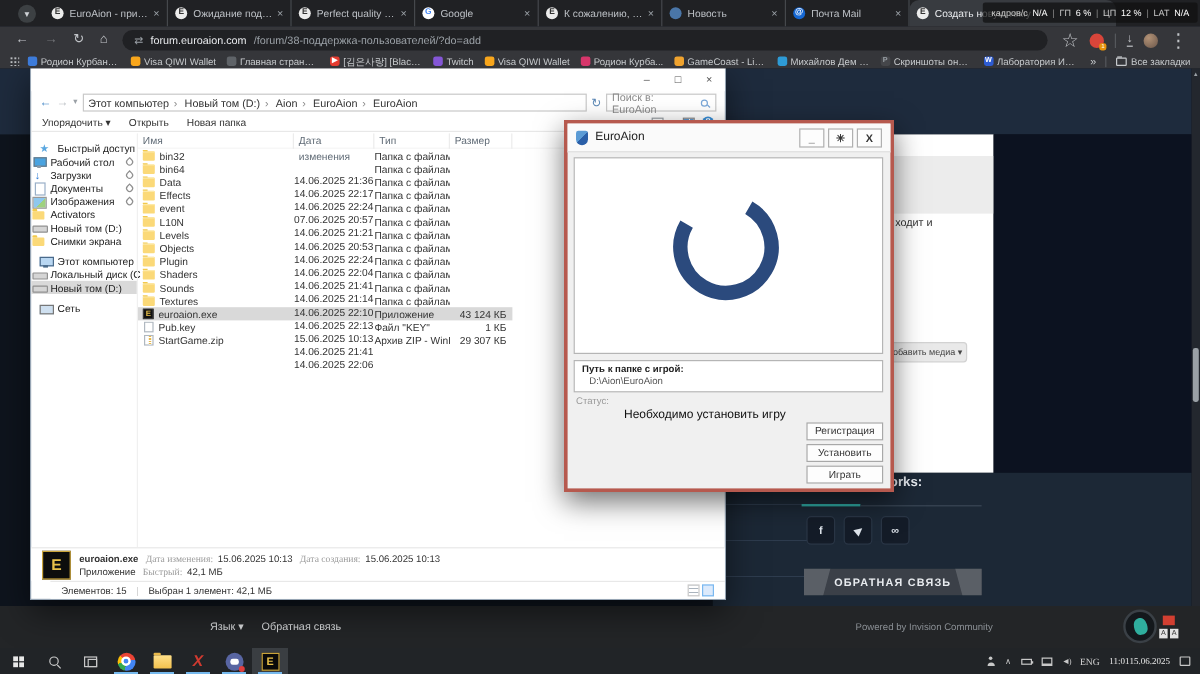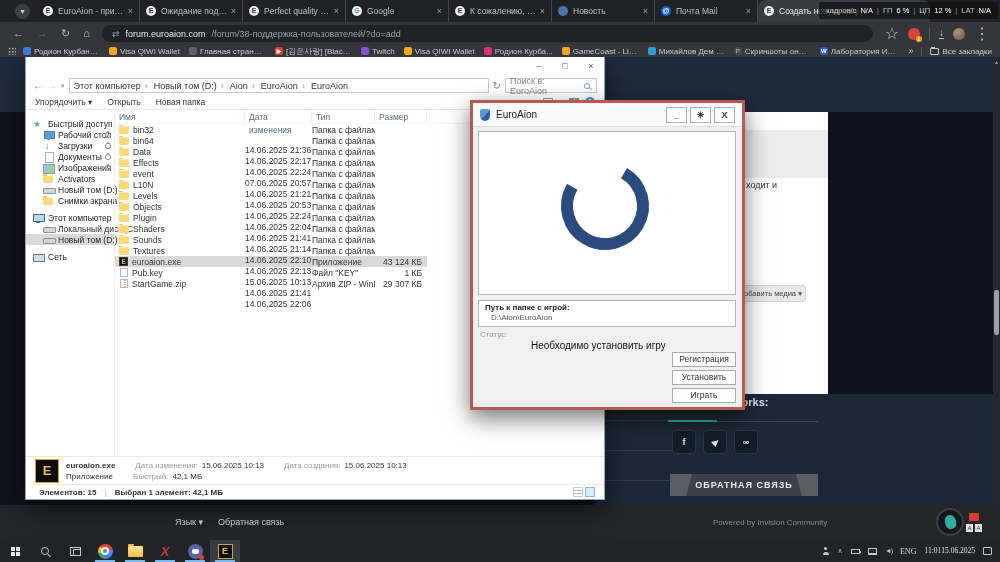--- a/index.html
+++ b/index.html
@@ -120,21 +120,21 @@
   .mag::after{content:"";position:absolute;right:-3px;bottom:-2px;width:3px;height:1.3px;background:#7aa7d8;transform:rotate(45deg);}
   .ex-menu{height:15px;display:flex;align-items:center;padding:0 9px;gap:15px;border-bottom:1px solid #e8e8e8;font-size:8.5px;color:#333;}
   .ex-menu .mright{margin-left:auto;display:flex;align-items:center;gap:6px;}
   .ic-listlines{width:10px;height:8px;border:1px solid #9aa0a6;
     background:repeating-linear-gradient(180deg,transparent 0 1px,#9aa0a6 1px 2px,transparent 2px 3px);}
   .ic-cols{width:10px;height:9px;border:1px solid #8a8a8a;background:linear-gradient(90deg,#5b9bd5 0 4px,#fff 4px 5px,#5b9bd5 5px 10px);}
   .ic-help{width:10px;height:10px;border-radius:50%;background:#3a8fd8;color:#fff;font-size:7px;line-height:10px;text-align:center;font-weight:bold;}
   .ex-body{position:absolute;top:54px;bottom:43px;left:0;right:0;display:flex;overflow:hidden;}
   .ex-side{flex:none;width:88px;padding-top:7px;}
   .sb-item{height:11px;display:flex;align-items:center;padding-left:7px;gap:4px;font-size:8.5px;color:#222;position:relative;white-space:nowrap;}
-  .sb-item.ind1{padding-left:17px;}
+  .sb-item.ind1{padding-left:1px;}
   .sb-item.selected{background:#d9d9d9;}
   .sb-item[data-icon="gap"]{height:6px;}
   .sb-item.pinned::after{content:"";position:absolute;right:3px;top:3px;width:4px;height:4px;border:1px solid #8f8f8f;
     border-radius:50% 50% 50% 0;transform:rotate(135deg);}
   .sb-ic{flex:none;width:11px;height:10px;position:relative;}
   .sb-item[data-icon="star"] .sb-ic::before{content:"★";color:#5aa7e0;font-size:9px;line-height:10px;position:absolute;left:0;top:0;}
   .sb-item[data-icon="desktop"] .sb-ic::before{content:"";position:absolute;left:1px;top:1px;width:9px;height:6px;background:#4aa3e0;border:1px solid #6a7a88;}
   .sb-item[data-icon="desktop"] .sb-ic::after{content:"";position:absolute;left:4px;bottom:0;width:3px;height:2px;background:#8a9aa8;}
   .sb-item[data-icon="down"] .sb-ic::before{content:"↓";color:#2e7cd6;font-weight:bold;font-size:9px;position:absolute;left:2px;top:0;line-height:10px;}
   .sb-item[data-icon="doc"] .sb-ic::before{content:"";position:absolute;left:2px;top:0;width:7px;height:9px;background:#fff;border:1px solid #9ab0c8;}
@@ -162,24 +162,24 @@
   .frow[data-icon="exe"] .f-ic::before{content:"E";position:absolute;left:2.5px;top:1px;color:#e8c04a;font-size:6.5px;font-weight:bold;line-height:7px;}
   .frow[data-icon="file"] .f-ic{background:#fff;border:1px solid #b0b8c0;width:8px;height:9px;margin-left:1px;}
   .frow[data-icon="zip"] .f-ic{background:#fff;border:1px solid #b0b8c0;width:8px;height:9px;margin-left:1px;}
   .frow[data-icon="zip"] .f-ic::before{content:"";position:absolute;left:2.5px;top:0;bottom:0;width:2px;
     background:repeating-linear-gradient(180deg,#e8b84a 0 1px,#fff 1px 2px);}
   .ex-details{position:absolute;bottom:15px;left:0;right:0;height:28px;border-top:1px solid #e8e8e8;display:flex;
     padding:2px 0 2px 9px;gap:7px;background:#fff;align-items:center;}
   .big-exe{flex:none;width:24px;height:24px;background:#0d0d0d;border:1px solid #caa43a;color:#e8c04a;font-weight:bold;
     font-size:13px;display:flex;align-items:center;justify-content:center;}
   .dlines{font-size:8px;color:#333;line-height:11px;white-space:nowrap;}
-  .dlines .lbl{color:#9a9a9a;margin-left:20px;}
+  .dlines .lbl{color:#9a9a9a;margin-left:6px;font-family:Liberation Serif, serif;}
   .dlines .val{margin-left:4px;}
-  .ex-status{position:absolute;bottom:0;left:4px;right:0;height:15px;border-top:1px solid #e8e8e8;display:flex;
-    align-items:center;padding:0 9px;font-size:8px;color:#333;gap:8px;background:#fff;font-weight:bold;}
+  .ex-status{position:absolute;bottom:0;left:16px;right:0;height:15px;border-top:1px solid #e8e8e8;display:flex;
+    align-items:center;padding:0 9px;font-size:8px;color:#333;gap:8px;background:#fff;}
   .st-sep{color:#ccc;}
   .view-ics{margin-left:auto;display:flex;gap:2px;}
   .vic{width:10px;height:10px;border:1px solid #c8c8c8;
     background:repeating-linear-gradient(180deg,transparent 0 2px,#aab4be 2px 3px);}
   .vic.sel{border:1px solid #7ab8f0;background:#dceafc;}
 
   
   .launcher{position:absolute;left:470px;top:100px;width:275px;height:310px;background:#f0f0f0;border:3px solid #b6594e;
     box-shadow:0 8px 22px rgba(0,0,0,.55);z-index:20;}
   .ln-title{height:24px;background:#fafafa;border-bottom:1px solid #ddd;display:flex;align-items:center;padding:0 7px;gap:6px;
@@ -187,21 +187,21 @@
   .ln-shield{flex:none;width:10px;height:12px;background:linear-gradient(135deg,#5b9bd5 50%,#2a5fa8 50%);border-radius:2px 2px 5px 5px;}
   .ln-btns{margin-left:auto;display:flex;gap:3px;}
   .ln-btns span{width:21px;height:16px;background:#fdfdfd;border:1px solid #b0b0b0;font-size:9px;font-weight:bold;
     text-align:center;line-height:14px;color:#333;}
   .ln-spin-box{position:absolute;left:5px;right:6px;top:28px;height:164px;background:#fff;border:1px solid #b5b5b5;}
   .ln-spin-box svg{position:absolute;left:76px;top:24px;}
   .ln-path-box{position:absolute;left:5px;right:6px;top:197px;height:27px;background:#fff;border:1px solid #b5b5b5;padding:2px 6px;}
   .ln-path-lbl{font-size:8px;font-weight:bold;color:#222;line-height:10px;}
   .ln-path{font-size:8px;color:#555;padding-left:6px;line-height:10px;}
   .ln-status-lbl{position:absolute;left:7px;top:227px;font-size:8px;color:#9a9a9a;}
-  .ln-status{position:absolute;left:18px;top:237px;font-size:10px;color:#111;padding-left:40px;}
+  .ln-status{position:absolute;left:7px;top:237px;font-size:10px;color:#111;padding-left:40px;}
   .ln-buttons{position:absolute;right:6px;top:249px;width:64px;display:flex;flex-direction:column;gap:3px;}
   .ln-buttons .lbtn{height:15px;background:#fdfdfd;border:1px solid #a8a8a8;font-size:8.5px;color:#333;text-align:center;line-height:13px;}
 
   
   .taskbar{position:absolute;left:0;right:0;top:540px;height:22px;background:#212427;display:flex;align-items:center;z-index:80;}
   .tb-btn{flex:none;width:30px;height:22px;display:flex;align-items:center;justify-content:center;position:relative;}
   .tb-btn.focused{background:#3a3e42;}
   .tb-btn.running::after{content:"";position:absolute;bottom:0;left:5px;right:5px;height:2px;background:#76b9ed;}
   .win-logo{width:4px;height:4px;background:#e8e8e8;box-shadow:5px 0 0 #e8e8e8,0 5px 0 #e8e8e8,5px 5px 0 #e8e8e8;margin:-4px 4px 0 0;}
   .srch-ic{width:8px;height:8px;border:1.4px solid #c8c8c8;border-radius:50%;position:relative;}

